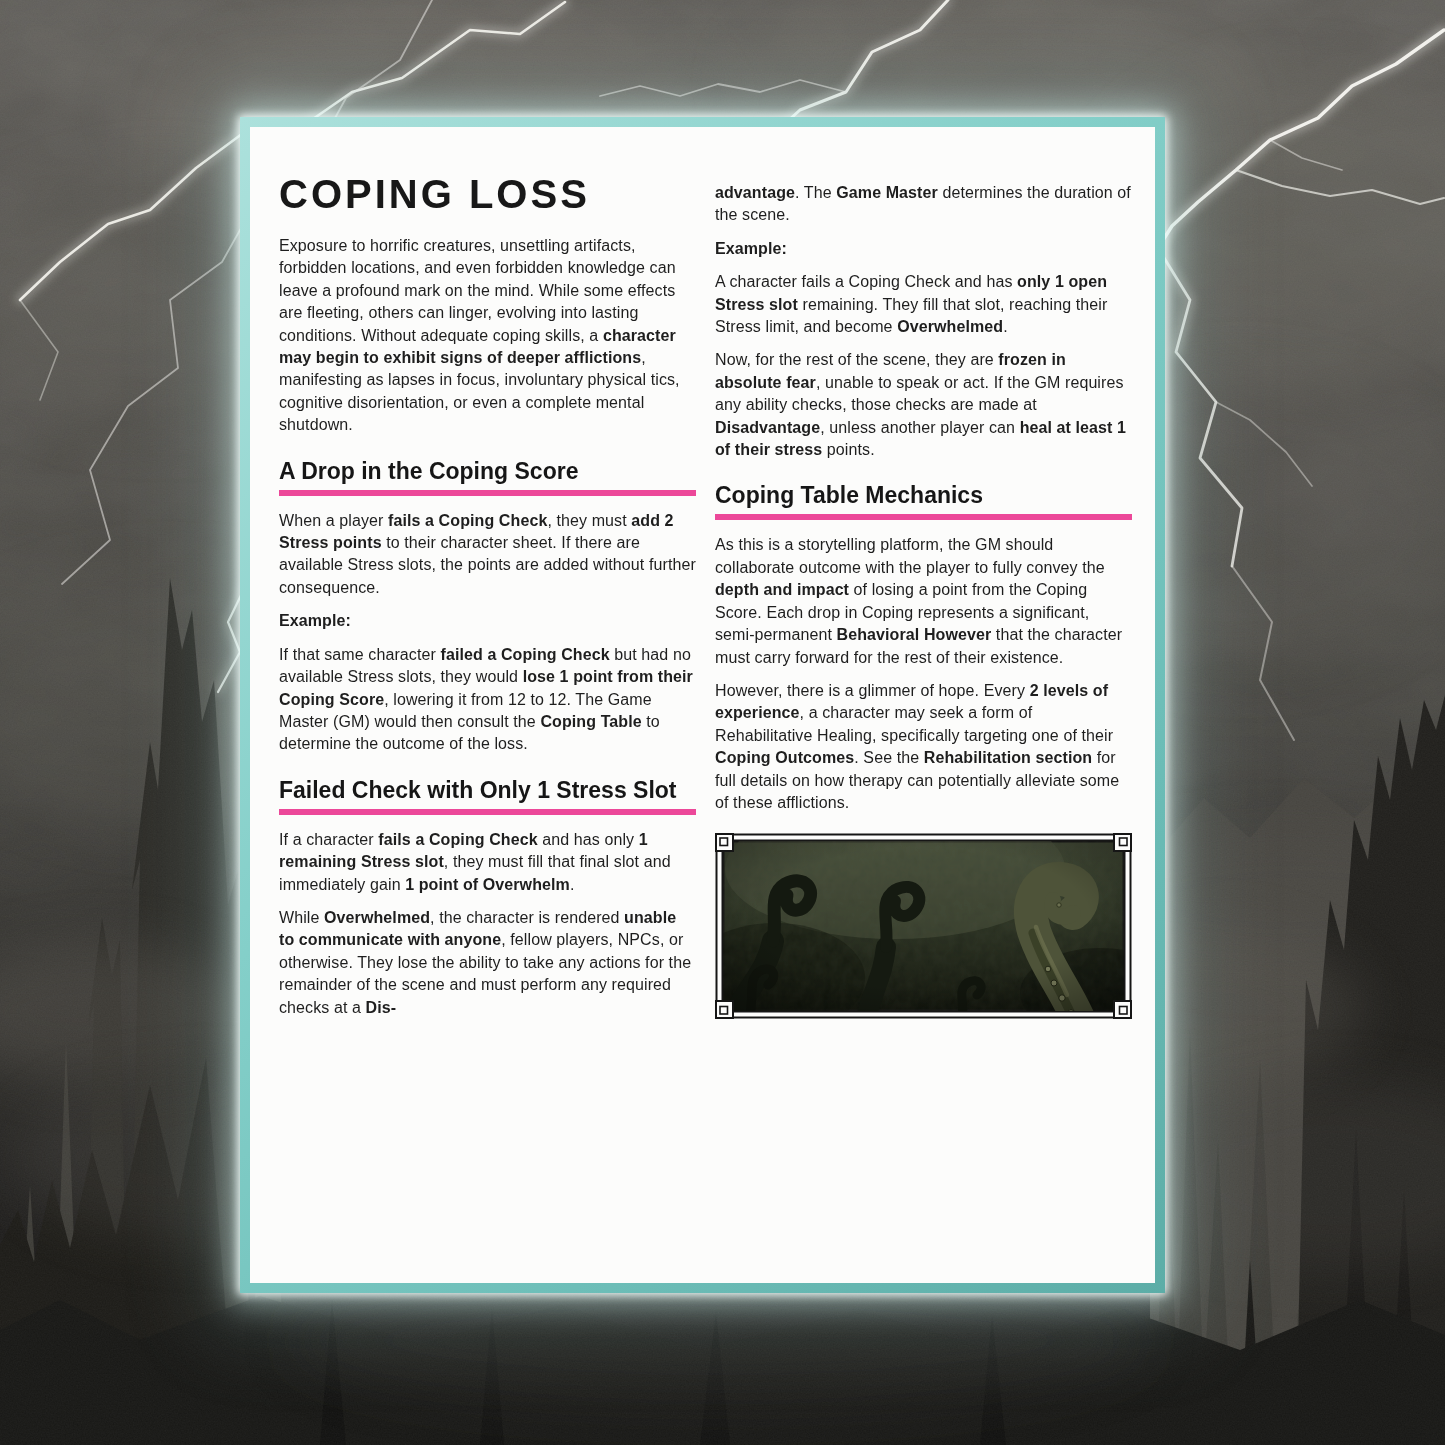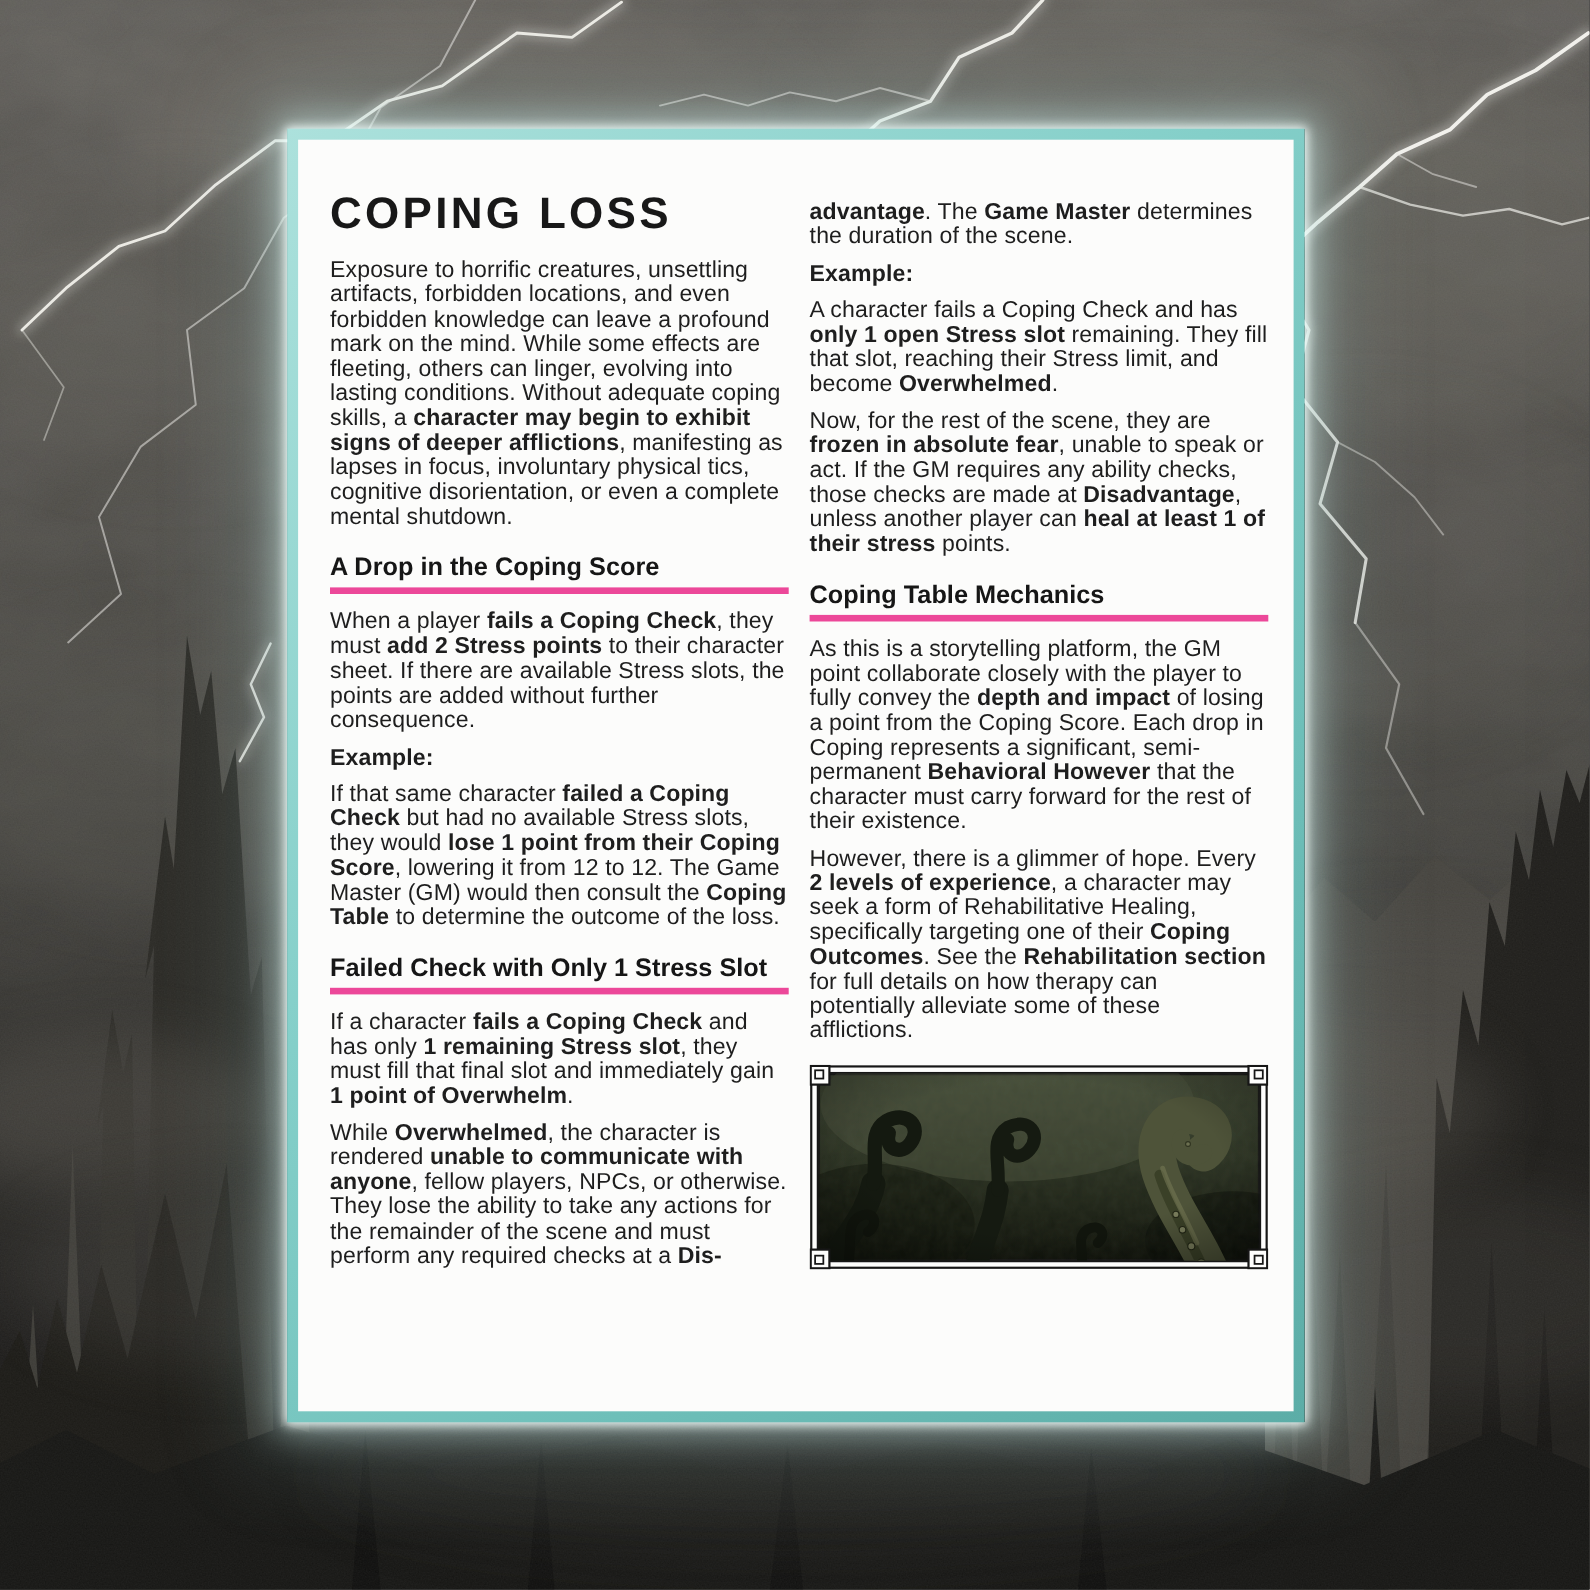--- a/index.html
+++ b/index.html
@@ -1,30 +1,30 @@
 <!DOCTYPE html>
 <html><head>
 <meta charset="utf-8">
 <style>
   html,body{margin:0;padding:0;background:#111;}
   *{box-sizing:border-box;}
   .scene{position:relative;width:1445px;height:1445px;overflow:hidden;
          font-family:"Liberation Sans","DejaVu Sans",sans-serif;}
   .bg{position:absolute;left:0;top:0;width:1445px;height:1445px;display:block;}
 
-  .page{position:absolute;left:261px;top:117px;width:925px;height:1176px;
+  .page{position:absolute;left:240px;top:117px;width:925px;height:1176px;
         padding:10px;
         background:linear-gradient(135deg,#ace1dc 0%,#84cfc9 40%,#6ebfb9 70%,#5cada7 100%);
         box-shadow:0 0 9px 2px rgba(244,255,253,.95),
                    0 0 30px 10px rgba(205,238,234,.55),
                    0 0 80px 28px rgba(165,205,200,.25);}
   .sheet{width:100%;height:100%;background:#fcfcfb;overflow:hidden;
          padding:44px 24px 22px 29px;display:flex;gap:19px;color:#1e1e1e;}
   .col{width:417px;flex:0 0 417px;}
-  .col p{margin:11px 0;font-size:21px;line-height:22.4px;letter-spacing:.1px;}
+  .col p{margin:11px 0;font-size:16px;line-height:22.4px;letter-spacing:.1px;}
   .col b{font-weight:700;}
   h1{font-size:40px;line-height:42px;font-weight:700;letter-spacing:3px;
      margin:2px 0 20px 0;color:#181818;}
   h2{font-size:23px;line-height:26px;font-weight:700;margin:21px 0 14px 0;
      padding-bottom:6px;border-bottom:6px solid #ec4899;color:#161616;}
   figure{margin:19px 0 0 0;padding:0;width:417px;height:186px;}
   figure svg{display:block;}
 </style>
 </head>
 <body>
@@ -177,21 +177,21 @@
           <p><span>While </span><b>Overwhelmed</b><span>, the character is rendered </span><b>unable to communicate with anyone</b><span>, fellow players, NPCs, or otherwise. They lose the ability to take any actions for the remainder of the scene and must perform any required checks at a </span><b>Dis-</b></p>
         </div>
 
       <div class="col">
         <div>
             <p><b>advantage</b><span>. The </span><b>Game Master</b><span> determines the duration of the scene.</span></p>
             <p><b>Example:</b></p>
             <p><span>A character fails a Coping Check and has </span><b>only 1 open Stress slot</b><span> remaining. They fill that slot, reaching their Stress limit, and become </span><b>Overwhelmed</b><span>.</span></p>
             <p><span>Now, for the rest of the scene, they are </span><b>frozen in absolute fear</b><span>, unable to speak or act. If the GM requires any ability checks, those checks are made at </span><b>Disadvantage</b><span>, unless another player can </span><b>heal at least 1 of their stress</b><span> points.</span></p>
             <h2>Coping Table Mechanics</h2>
-            <p><span>As this is a storytelling platform, the GM point collaborate closely with the player to fully convey the </span><b>depth and impact</b><span> of losing a point from the Coping Score. Each drop in Coping represents a significant, semi-permanent </span><b>Behavioral However</b><span> that the character must carry forward for the rest of their existence.</span></p>
+            <p><span>As this is a storytelling platform, the GM should collaborate outcome with the player to fully convey the </span><b>depth and impact</b><span> of losing a point from the Coping Score. Each drop in Coping represents a significant, semi-permanent </span><b>Behavioral However</b><span> that the character must carry forward for the rest of their existence.</span></p>
             <p><span>However, there is a glimmer of hope. Every </span><b>2 levels of experience</b><span>, a character may seek a form of Rehabilitative Healing, specifically targeting one of their </span><b>Coping Outcomes</b><span>. See the </span><b>Rehabilitation section</b><span> for full details on how therapy can potentially alleviate some of these afflictions.</span></p>
           </div>
 
         <figure>
           <svg width="417" height="186" viewBox="0 0 417 186" xmlns="http://www.w3.org/2000/svg">
             <defs>
               <linearGradient id="tgrad" x1="0" y1="0" x2="0" y2="1">
                 <stop offset="0" stop-color="#3f4734"></stop>
                 <stop offset=".45" stop-color="#2a3122"></stop>
                 <stop offset="1" stop-color="#0d1009"></stop>

